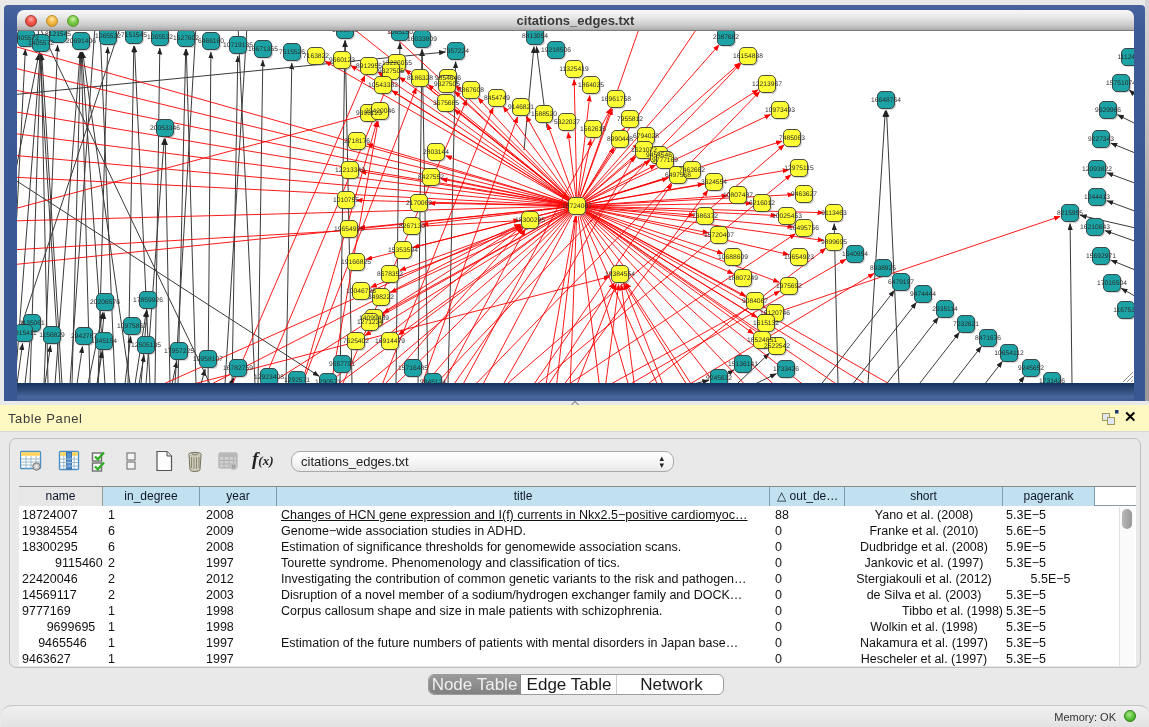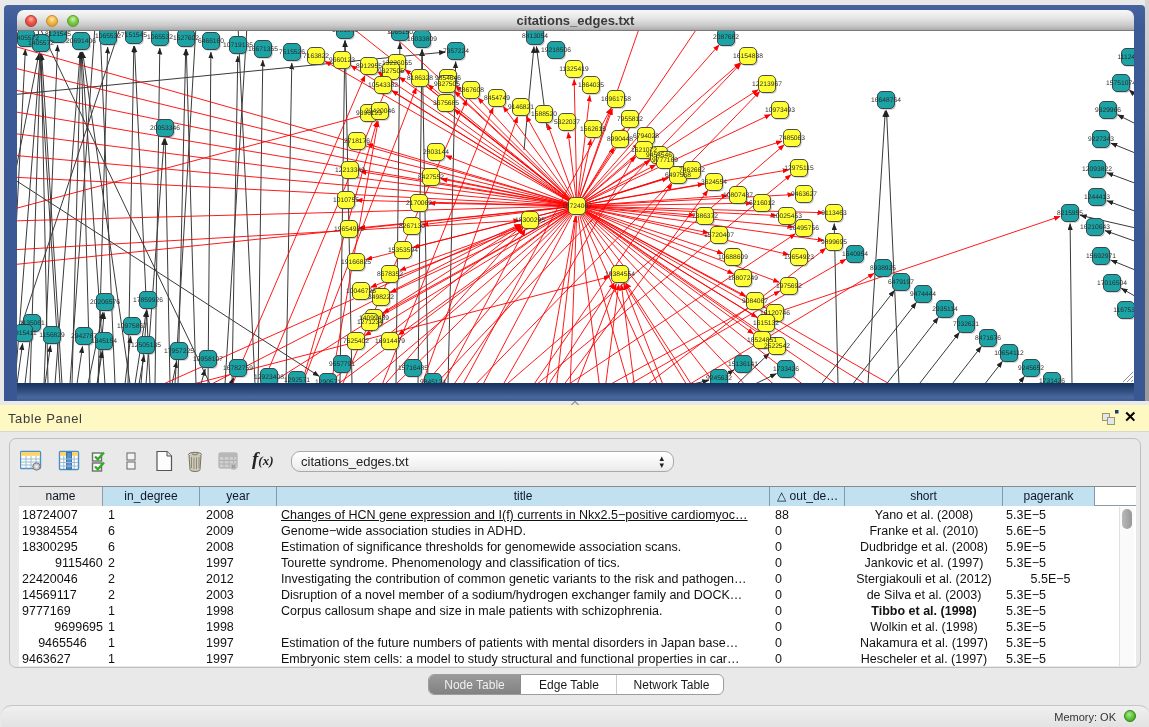--- a/index.html
+++ b/index.html
@@ -32,21 +32,21 @@
 #combo { position:absolute; left:291px; top:451px; width:383px; height:21px; background:linear-gradient(180deg,#ffffff,#f2f2f2 70%,#e9e9e9); border:1px solid #a9a9a9; border-radius:9px; font-size:13px; color:#222; padding-left:9px; line-height:19px; }
 #combo .arr { position:absolute; right:9px; top:3px; font-size:9px; color:#222; line-height:7px; letter-spacing:0; }
 #tablewrap { position:absolute; left:19px; top:486px; width:1117px; height:180px; background:#ffffff; }
 #thead { position:absolute; left:0; top:0; width:1117px; height:20px; background:#ffffff; border-top:1px solid #8a8a8a; border-bottom:1px solid #8a9aa5; }
 .hc { position:absolute; top:0; height:19px; border-right:1px solid #7d9cb0; text-align:center; font-size:12px; color:#0f172a; line-height:19px; background:#c2e1f0; overflow:hidden; white-space:nowrap; }
 .hg { background:#e7e7e7; border-right:1px solid #9a9a9a; }
 #tbody { position:absolute; left:0; top:21px; width:1117px; }
 .trow { position:relative; height:16px; font-size:12.5px; color:#111; line-height:16px; }
 #vscroll { position:absolute; left:1100px; top:21px; width:15px; height:159px; background:#fafafa; border-left:1px solid #e0e0e0; }
 #vthumb { position:absolute; left:2px; top:2px; width:10px; height:20px; border-radius:5px; background:linear-gradient(90deg,#b8b8b8,#989898); }
-#tabs { position:absolute; left:428px; top:674px; width:296px; height:21px; border:1px solid #9d9d9d; border-radius:6px; background:#ffffff; overflow:hidden; font-size:12px; }
+#tabs { position:absolute; left:428px; top:674px; width:296px; height:21px; border:1px solid #9d9d9d; border-radius:6px; background:#ffffff; overflow:hidden; font-size:17px; }
 .tab { position:absolute; top:0; height:21px; text-align:center; line-height:20px; color:#1a1a1a; }
 #tab1 { left:0; width:92px; background:linear-gradient(180deg,#9a9a9a,#7f7f7f); color:#f0f0f0; border-right:1px solid #8a8a8a;}
 #tab2 { left:93px; width:95px; border-right:1px solid #cccccc; }
 #tab3 { left:189px; width:107px; }
 #statusbar { position:absolute; left:1px; top:705px; width:1149px; height:30px; background:linear-gradient(180deg,#f0f0f0,#dddddd); border-top:1px solid #c6c6c6;border-radius:11px; }
 #mem { position:absolute; right:34px; top:5px; font-size:11px; color:#333; }
 #memdot { position:absolute; right:14px; top:4px; width:12px; height:12px; border-radius:50%; background:radial-gradient(circle at 42% 35%, #a8e88a 0%, #56c035 55%, #3a9c1e 100%); border:1px solid #2f7d15; }
 #collapse { position:absolute; left:572px; top:402px; width:6px; height:6px; border-left:1.5px solid #888; border-top:1.5px solid #888; transform:rotate(45deg); }
 </style></head>
 <body>
@@ -824,45 +824,44 @@
         <div style="position:absolute;left:751px;width:75px;padding-left:5px;text-align:left;box-sizing:border-box;white-space:nowrap;overflow:hidden;">0</div>
         <div style="position:absolute;left:826px;width:158px;padding-left:0px;text-align:center;box-sizing:border-box;white-space:nowrap;overflow:hidden;">de Silva et al. (2003)</div>
         <div style="position:absolute;left:984px;width:92px;padding-left:3px;text-align:left;box-sizing:border-box;white-space:nowrap;overflow:hidden;">5.3E−5</div>
       </div>
 <div class="trow">
         <div style="position:absolute;left:0px;width:84px;padding-left:3px;text-align:left;box-sizing:border-box;white-space:nowrap;overflow:hidden;">9777169</div>
         <div style="position:absolute;left:84px;width:97px;padding-left:5px;text-align:left;box-sizing:border-box;white-space:nowrap;overflow:hidden;">1</div>
         <div style="position:absolute;left:181px;width:77px;padding-left:6px;text-align:left;box-sizing:border-box;white-space:nowrap;overflow:hidden;">1998</div>
         <div style="position:absolute;left:258px;width:493px;padding-left:4px;text-align:left;box-sizing:border-box;white-space:nowrap;overflow:hidden;">Corpus callosum shape and size in male patients with schizophrenia.</div>
         <div style="position:absolute;left:751px;width:75px;padding-left:5px;text-align:left;box-sizing:border-box;white-space:nowrap;overflow:hidden;">0</div>
-        <div style="position:absolute;left:826px;width:158px;padding-left:0px;text-align:center;box-sizing:border-box;white-space:nowrap;overflow:hidden;font-weight:bold;">Tibbo et al. (1998)</div>
+        <div style="position:absolute;left:826px;width:158px;padding-left:0px;text-align:right;box-sizing:border-box;white-space:nowrap;overflow:hidden;">Tibbo et al. (1998)</div>
         <div style="position:absolute;left:984px;width:92px;padding-left:3px;text-align:left;box-sizing:border-box;white-space:nowrap;overflow:hidden;">5.3E−5</div>
       </div>
 <div class="trow">
-        <div style="position:absolute;left:0px;width:84px;padding-left:20px;text-align:right;box-sizing:border-box;white-space:nowrap;overflow:hidden;">9699695</div>
+        <div style="position:absolute;left:0px;width:84px;padding-left:20px;text-align:center;box-sizing:border-box;white-space:nowrap;overflow:hidden;">9699695</div>
         <div style="position:absolute;left:84px;width:97px;padding-left:5px;text-align:left;box-sizing:border-box;white-space:nowrap;overflow:hidden;">1</div>
         <div style="position:absolute;left:181px;width:77px;padding-left:6px;text-align:left;box-sizing:border-box;white-space:nowrap;overflow:hidden;">1998</div>
         <div style="position:absolute;left:751px;width:75px;padding-left:5px;text-align:left;box-sizing:border-box;white-space:nowrap;overflow:hidden;">0</div>
         <div style="position:absolute;left:826px;width:158px;padding-left:0px;text-align:center;box-sizing:border-box;white-space:nowrap;overflow:hidden;">Wolkin et al. (1998)</div>
         <div style="position:absolute;left:984px;width:92px;padding-left:3px;text-align:left;box-sizing:border-box;white-space:nowrap;overflow:hidden;">5.3E−5</div>
       </div>
 <div class="trow">
         <div style="position:absolute;left:0px;width:84px;padding-left:3px;text-align:center;box-sizing:border-box;white-space:nowrap;overflow:hidden;">9465546</div>
         <div style="position:absolute;left:84px;width:97px;padding-left:5px;text-align:left;box-sizing:border-box;white-space:nowrap;overflow:hidden;">1</div>
         <div style="position:absolute;left:181px;width:77px;padding-left:6px;text-align:left;box-sizing:border-box;white-space:nowrap;overflow:hidden;">1997</div>
         <div style="position:absolute;left:258px;width:493px;padding-left:4px;text-align:left;box-sizing:border-box;white-space:nowrap;overflow:hidden;">Estimation of the future numbers of patients with mental disorders in Japan base…</div>
         <div style="position:absolute;left:751px;width:75px;padding-left:5px;text-align:left;box-sizing:border-box;white-space:nowrap;overflow:hidden;">0</div>
         <div style="position:absolute;left:826px;width:158px;padding-left:0px;text-align:center;box-sizing:border-box;white-space:nowrap;overflow:hidden;">Nakamura et al. (1997)</div>
         <div style="position:absolute;left:984px;width:92px;padding-left:3px;text-align:left;box-sizing:border-box;white-space:nowrap;overflow:hidden;">5.3E−5</div>
       </div>
 <div class="trow">
         <div style="position:absolute;left:0px;width:84px;padding-left:3px;text-align:left;box-sizing:border-box;white-space:nowrap;overflow:hidden;">9463627</div>
         <div style="position:absolute;left:84px;width:97px;padding-left:5px;text-align:left;box-sizing:border-box;white-space:nowrap;overflow:hidden;">1</div>
         <div style="position:absolute;left:181px;width:77px;padding-left:6px;text-align:left;box-sizing:border-box;white-space:nowrap;overflow:hidden;">1997</div>
-        <div style="position:absolute;left:258px;width:493px;padding-left:4px;text-align:left;box-sizing:border-box;white-space:nowrap;overflow:hidden;">Embryonic stem cells: a model to study structural and functional properties in car…</div>
         <div style="position:absolute;left:751px;width:75px;padding-left:5px;text-align:left;box-sizing:border-box;white-space:nowrap;overflow:hidden;">0</div>
         <div style="position:absolute;left:826px;width:158px;padding-left:0px;text-align:center;box-sizing:border-box;white-space:nowrap;overflow:hidden;">Hescheler et al. (1997)</div>
         <div style="position:absolute;left:984px;width:92px;padding-left:3px;text-align:left;box-sizing:border-box;white-space:nowrap;overflow:hidden;">5.3E−5</div>
       </div>
   </div>
   <div id="vscroll">
       <div id="vthumb"></div>
     </div>
 </div>
 <div id="tabs">

